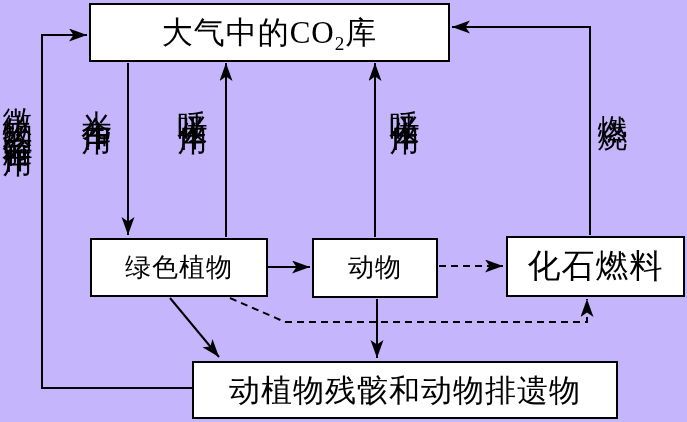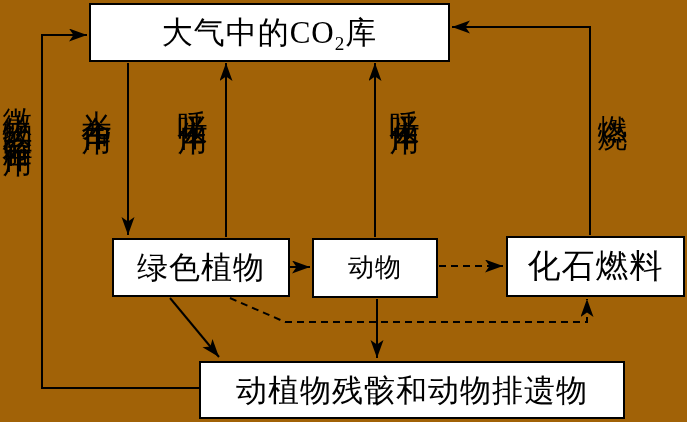--- a/index.html
+++ b/index.html
@@ -3,21 +3,21 @@
 <meta charset="utf-8">
 <style>
   html,body{margin:0;padding:0;}
   body{
     font-family:"Liberation Serif","DejaVu Serif",serif;
     background:#ffffff;
   }
   .canvas{
     position:relative;
     width:687px;height:422px;
-    background:#a16207;
+    background:#c4b5fd;
     overflow:hidden;
     color:#000;
   }
   .arrow-layer{
     position:absolute;left:0;top:0;width:687px;height:422px;
   }
   .box{
     position:absolute;
     box-sizing:border-box;
     border:2.5px solid #000;
@@ -26,24 +26,24 @@
     font-size:32px;
     letter-spacing:1px;
     white-space:nowrap;
     line-height:1;
   }
   .box sub{
     font-size:0.62em;
     line-height:0;
   }
   .box-co2{left:89px;top:3px;width:361px;height:59px;font-size:31px;}
-  .box-plants{left:90px;top:238px;width:178px;height:59px;font-size:31px;margin-left:22px;}
+  .box-plants{left:90px;top:238px;width:178px;height:59px;font-size:26px;}
   .box-animals{left:312px;top:238px;width:126px;height:60px;font-size:26px;}
   .box-fossil{left:506px;top:236px;width:179px;height:61px;font-size:33px;}
-  .box-remains{left:199px;top:361px;width:426px;height:58px;font-size:31px;}
+  .box-remains{left:192px;top:361px;width:426px;height:58px;font-size:31px;}
   .vlabel{
     position:absolute;
     writing-mode:vertical-rl;
     text-orientation:upright;
     font-size:30px;
     line-height:1.05;
     letter-spacing:6px;
     white-space:nowrap;
   }
   .lbl-microbe{left:2px;top:84px;}

